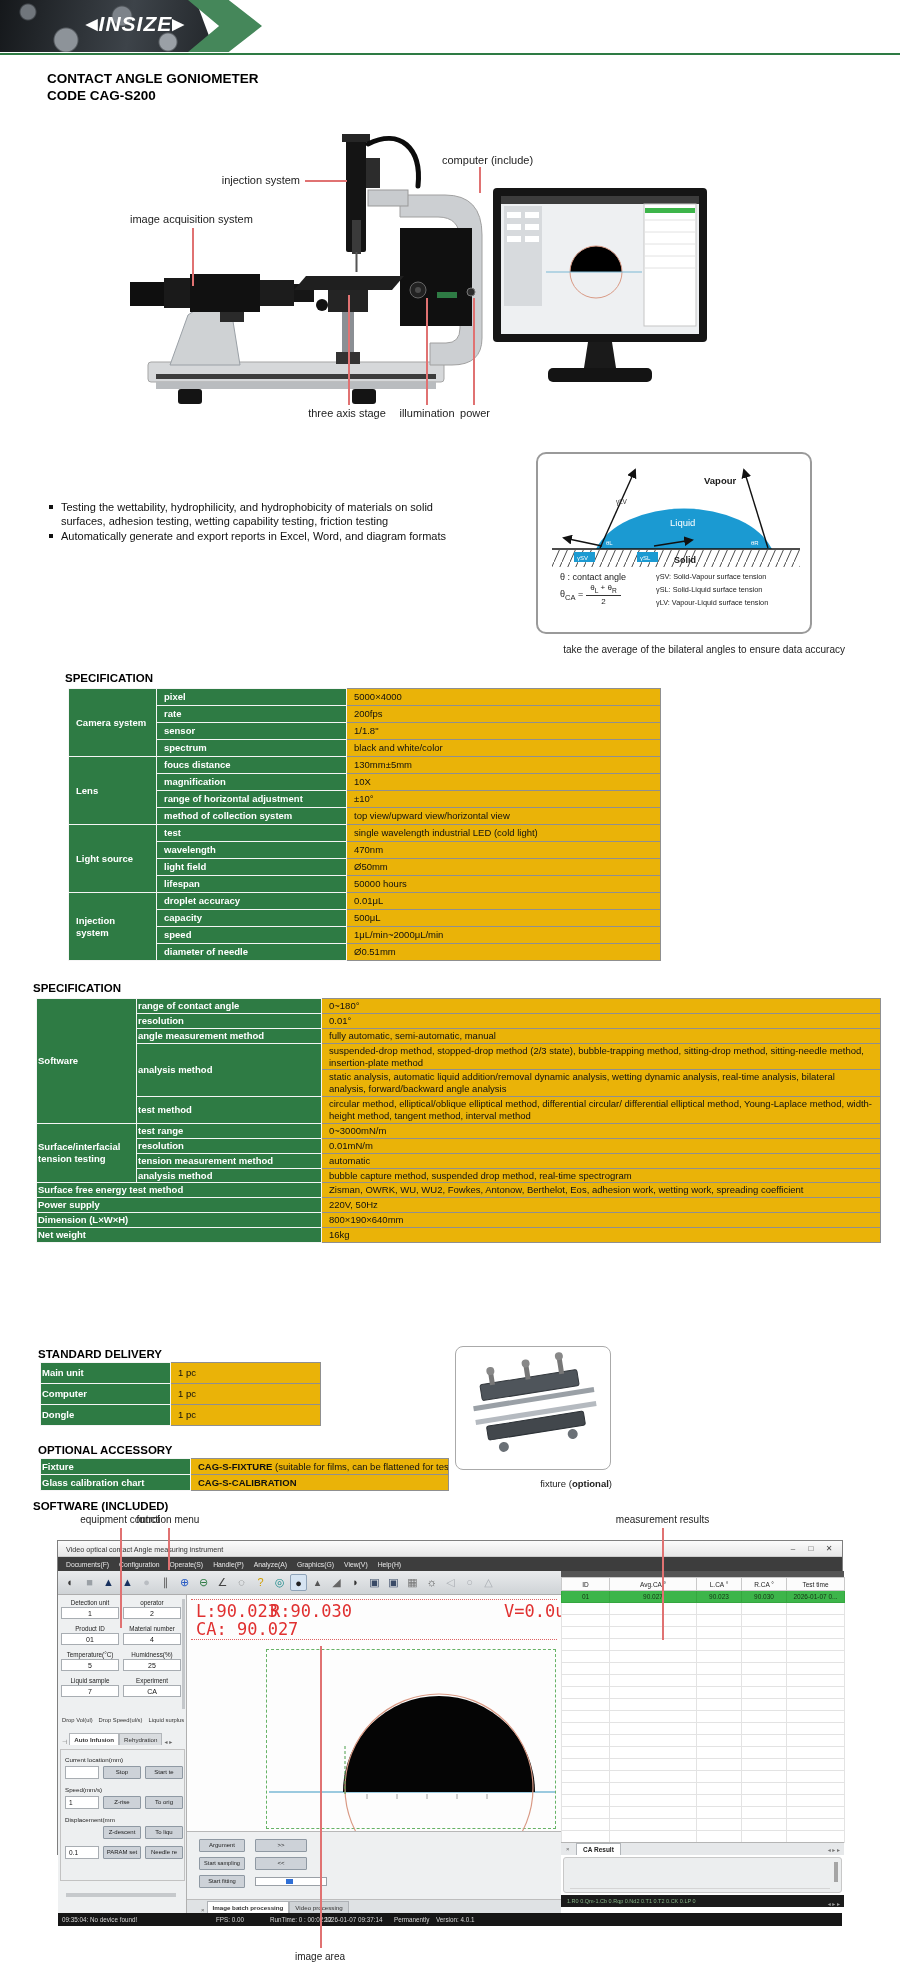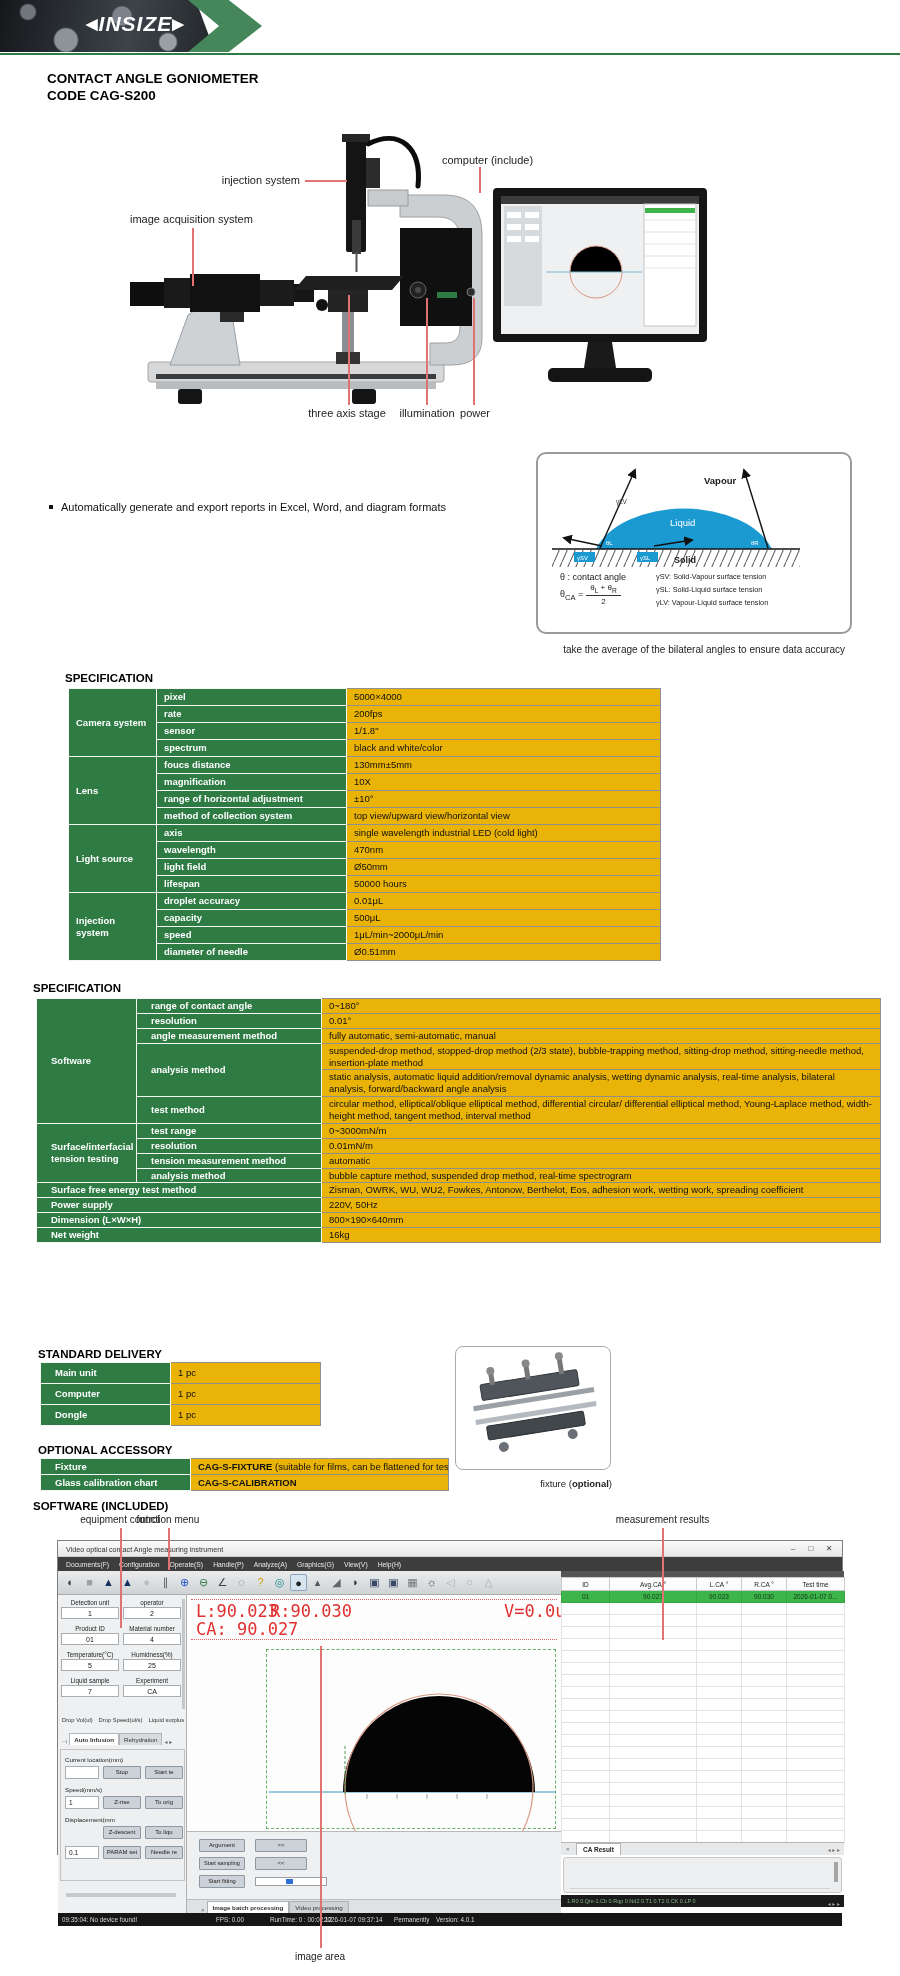--- a/index.html
+++ b/index.html
@@ -22,34 +22,34 @@
 .h1{font-size:13.5px;font-weight:bold;color:#000;line-height:17px}
 .h2{font-size:11.5px;font-weight:bold;color:#000}
 .lbl{font-size:11px;color:#222;white-space:nowrap}
 .ctr{text-align:center}.rgt{text-align:right}
 .leader{background:#e07272;z-index:6}
 
 .feat{left:47px;top:500px;width:420px;list-style:none}
 .feat li{position:relative;font-size:11px;line-height:14px;color:#111;padding-left:14px;margin-bottom:1px}
 .feat li:before{content:"";position:absolute;left:2px;top:5px;width:4px;height:4px;background:#111}
 
-.diag{left:536px;top:452px;width:316px;height:182px;border:2px solid #9a9a9a;border-radius:10px;background:#fff;overflow:hidden}
+.diag{left:536px;top:452px;width:276px;height:182px;border:2px solid #9a9a9a;border-radius:10px;background:#fff;overflow:hidden}
 .dnotes{position:absolute;left:0;top:116px;width:100%;font-size:9px;color:#222}
 .dn-l{position:absolute;left:22px;top:2px}
 .fm{font-size:9px}
 .frac{display:inline-block;text-align:center;vertical-align:middle;font-size:8px;margin-left:3px}
 .frac .num{display:block;border-bottom:1px solid #333;padding:0 4px 1px}
 .frac .den{display:block;padding-top:1px}
 .dn-r{position:absolute;left:118px;top:0px;width:152px}
 .lg{font-size:7.3px;line-height:13px;color:#222;white-space:nowrap}
 .cap{font-size:10px;color:#222}
 
 table.spec{border-collapse:collapse;border:1px solid #4a4a4a;font-size:9.5px;table-layout:fixed}
 .spec td{vertical-align:middle;line-height:1.25;overflow:hidden}
-.cg{background:#2e7b44;color:#fff;font-weight:bold;border:1px solid #f5f5f5;padding:1px 14px}
+.cg{background:#2e7b44;color:#fff;font-weight:bold;border:1px solid #f5f5f5;padding:1px 1px}
 .cv{background:#eab308;color:#101010;border:1px solid #8f8f8f;padding:1px 7px}
 .spec1 tr{height:17px}.spec1 td{padding:0 7px}
 .delv tr{height:21px}
 .accy tr{height:16px}
 .accy .cv{white-space:nowrap}
 
 .fixbox{left:455px;top:1346px;width:156px;height:124px;border:1.5px solid #aaa;border-radius:8px;background:#fff}
 .fixcap{font-size:9.5px;color:#222}
 
 .win{left:57px;top:1540px;width:786px;height:315px;background:#f2f2f2;border:1px solid #7f7f7f;font-size:7px;color:#222}
@@ -177,20 +177,21 @@
   <div class="abs lbl" style="left:442px;top:154px">computer (include)</div>
   <div class="abs leader" style="left:479px;top:167px;width:2px;height:26px"></div>
   <div class="abs lbl ctr" style="left:297px;top:407px;width:100px">three axis stage</div>
   <div class="abs leader" style="left:348px;top:295px;width:2px;height:110px"></div>
   <div class="abs lbl ctr" style="left:386px;top:407px;width:82px">illumination</div>
   <div class="abs leader" style="left:426px;top:298px;width:2px;height:107px"></div>
   <div class="abs lbl ctr" style="left:446px;top:407px;width:58px">power</div>
   <div class="abs leader" style="left:473px;top:298px;width:2px;height:107px"></div>
 
   <ul class="abs feat">
+      <li>Testing the wettability, hydrophilicity, and hydrophobicity of materials on solid surfaces, adhesion testing, wetting capability testing, friction testing</li>
       <li>Automatically generate and export reports in Excel, Word, and diagram formats</li>
     </ul>
 
   <div class="abs diag">
     <svg width="276" height="116" viewBox="0 0 276 116">
       <defs>
         <marker id="ar" viewBox="0 0 10 10" refX="8" refY="5" markerWidth="7" markerHeight="7" orient="auto">
             <path d="M0 0L10 5L0 10z" fill="#111"></path>
           </marker>
         <pattern id="hat" width="8" height="18" patternUnits="userSpaceOnUse">
@@ -268,21 +269,21 @@
         <tr>
           <td class="cg">range of horizontal adjustment</td>
           <td class="cv">±10°</td>
         </tr>
         <tr>
           <td class="cg">method of collection system</td>
           <td class="cv">top view/upward view/horizontal view</td>
         </tr>
         <tr>
           <td class="cg" rowspan="4">Light source</td>
-          <td class="cg">axis</td>
+          <td class="cg">test</td>
           <td class="cv">single wavelength industrial LED (cold light)</td>
         </tr>
         <tr>
           <td class="cg">wavelength</td>
           <td class="cv">470nm</td>
         </tr>
         <tr>
           <td class="cg">light field</td>
           <td class="cv">Ø50mm</td>
         </tr>

